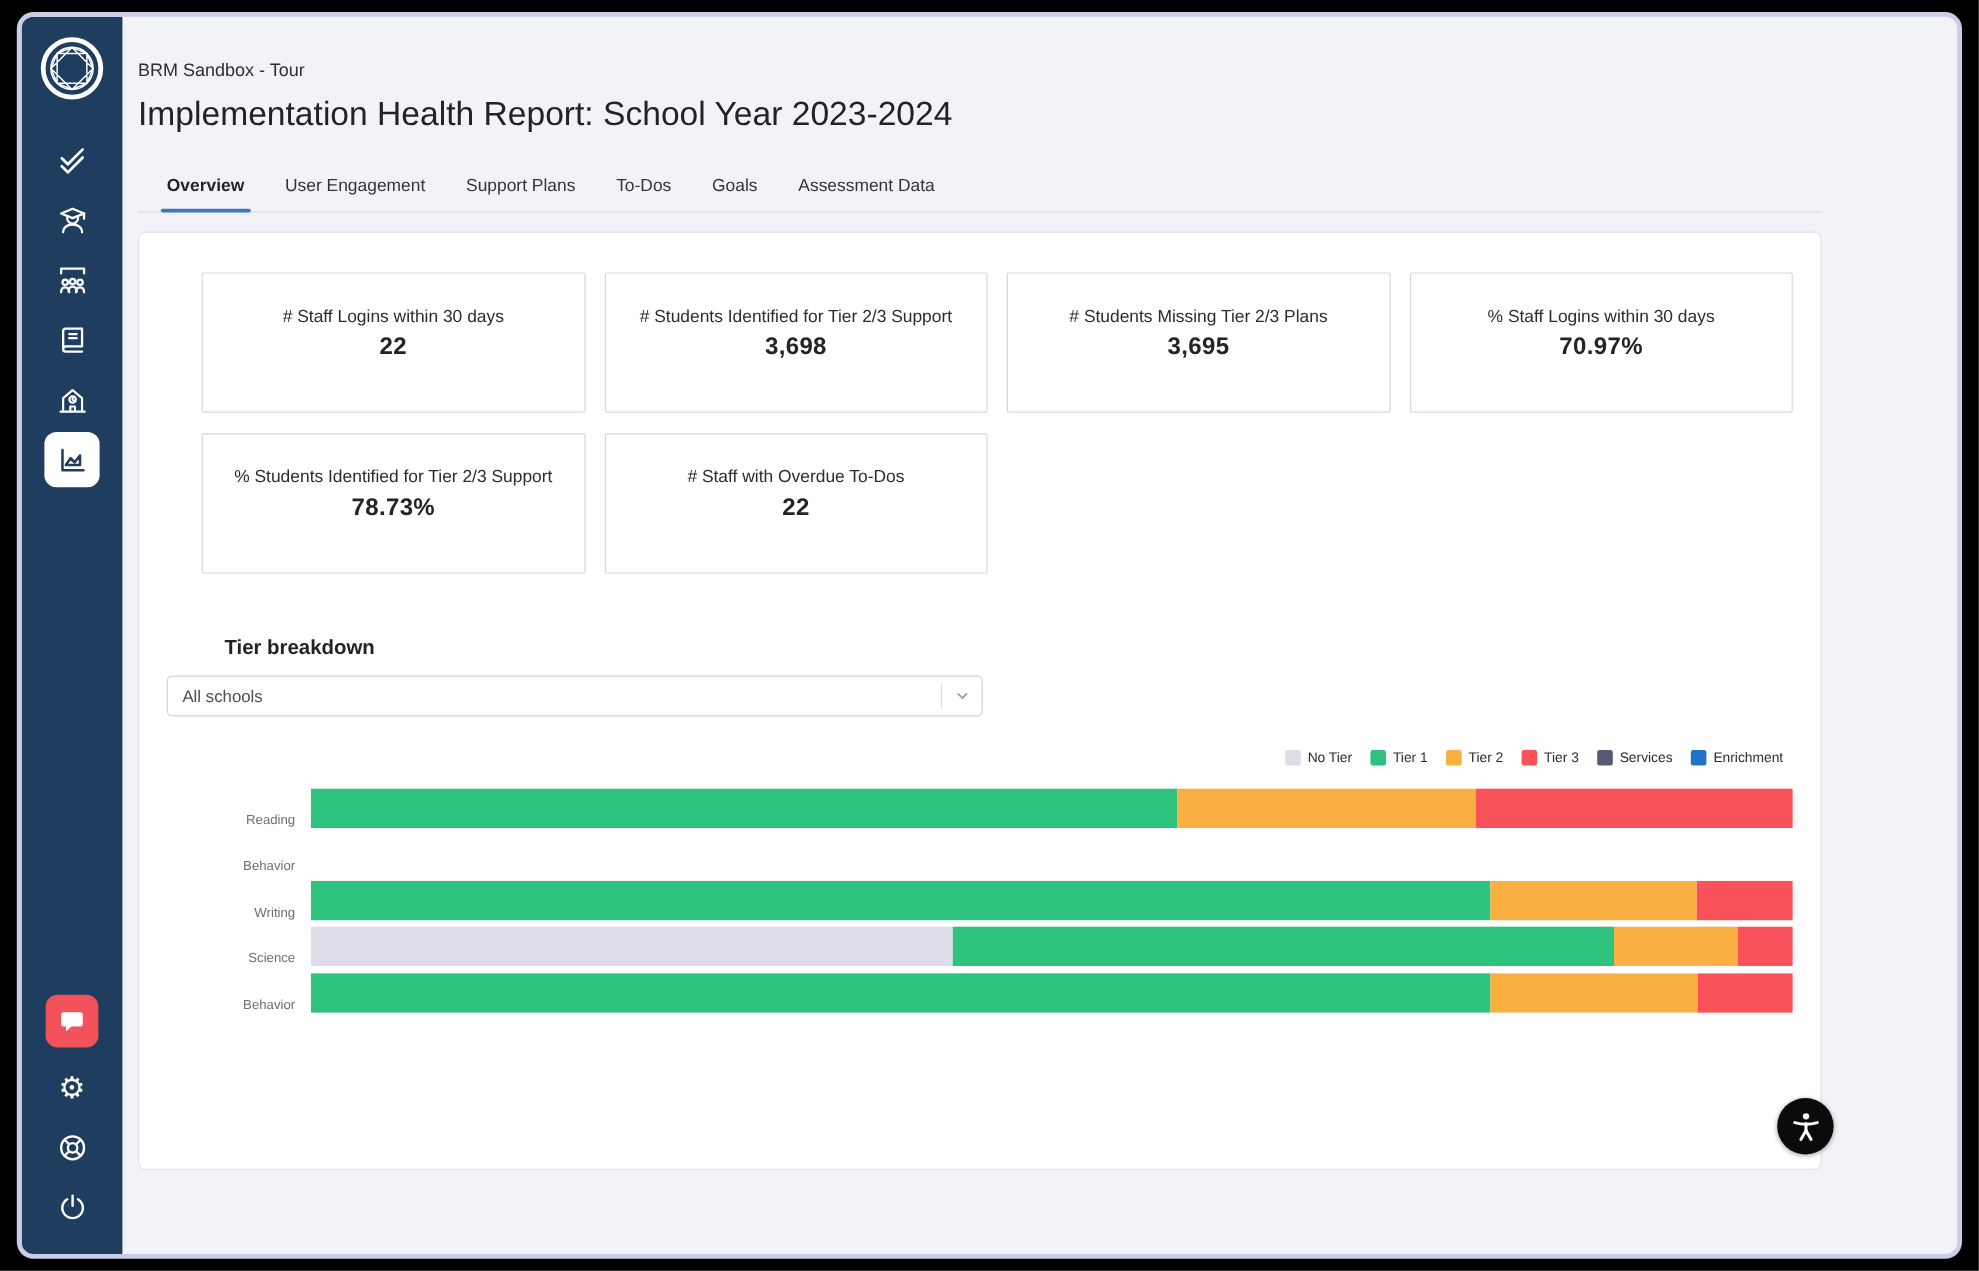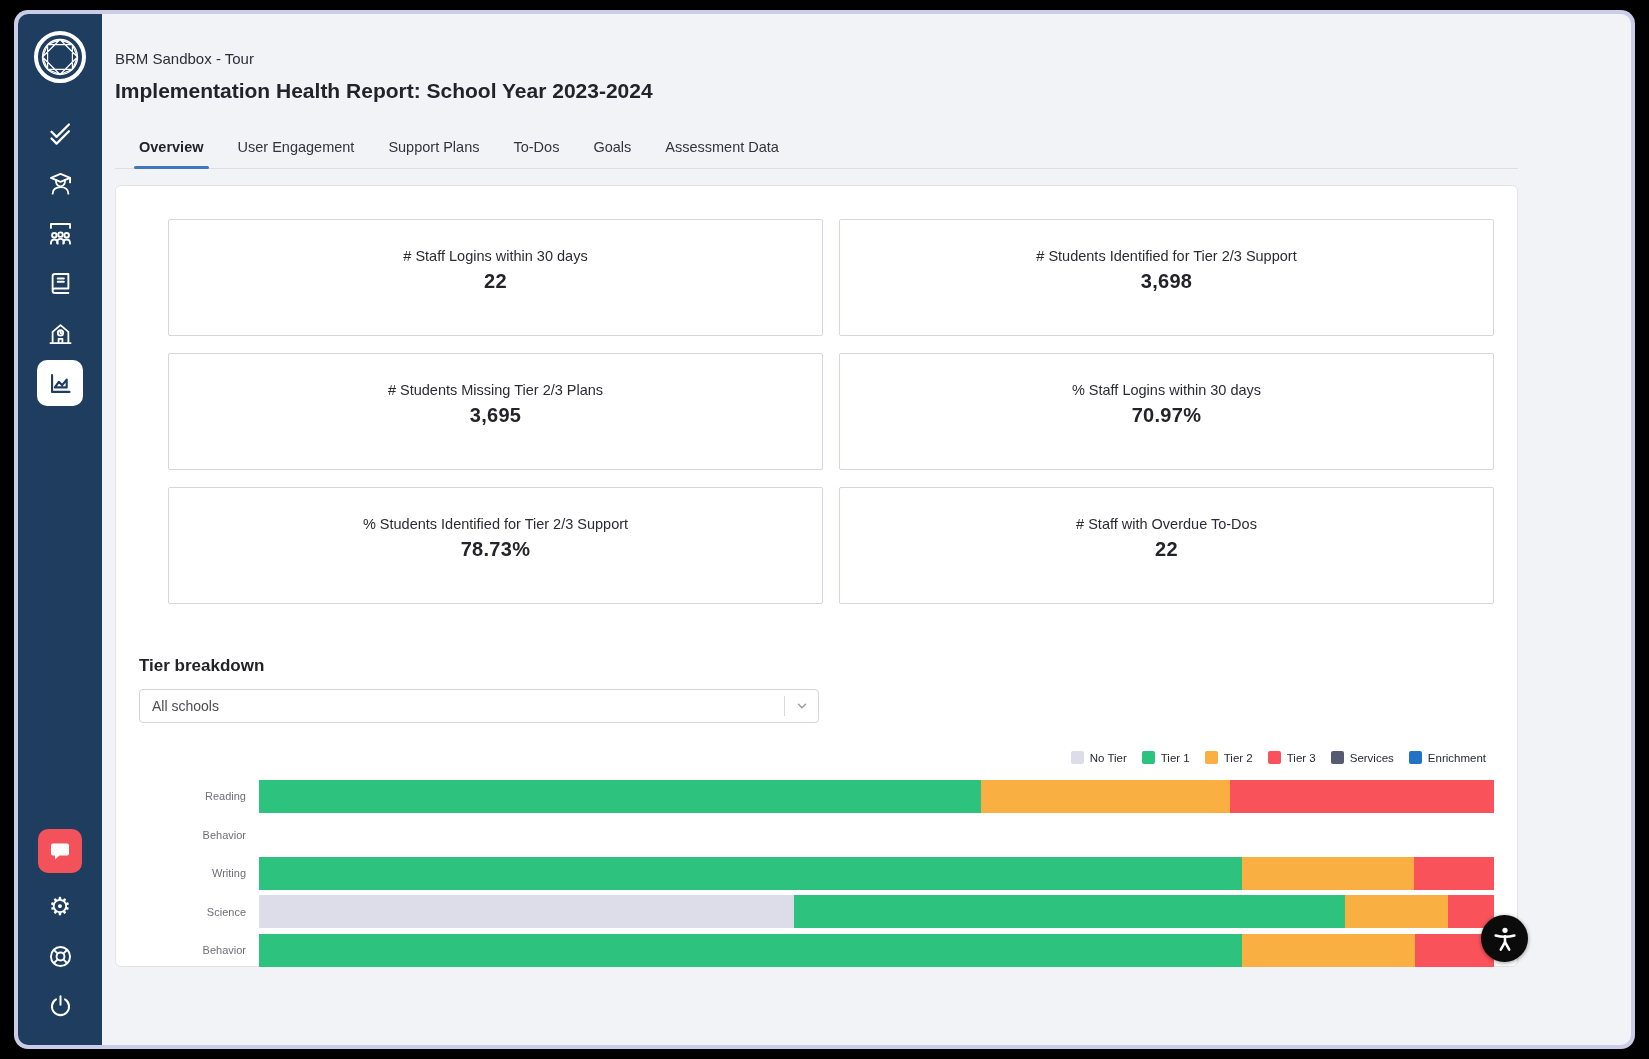--- a/index.html
+++ b/index.html
@@ -16,46 +16,46 @@
   .nav-icon svg { width:27px; height:27px; }
   .nav-icon.active { background:#fff; border-radius:10px; }
   .sidebar-spacer { flex:1; }
   .chat-btn { width:44px; height:44px; background:#F4525A; border-radius:10px; display:flex; align-items:center; justify-content:center; margin-bottom:8px; cursor:pointer; }
   .chat-btn svg { width:24px; height:24px; }
   .gear-glyph { font-family:"DejaVu Sans", sans-serif; font-size:25px; color:#fff; line-height:1; }
 
   
   .main { flex:1; padding:36px 113px 0 13px; }
   .app-subtitle { font-size:15px; color:#2d2d35; }
-  .page-title { font-size:21px; font-weight:700; color:#222229; margin-top:12px; }
+  .page-title { font-size:28px; font-weight:400; color:#222229; margin-top:12px; }
 
   .tabs { display:flex; gap:30px; margin-top:26px; border-bottom:1px solid #dcdde6; padding-left:22px; }
   .tab { padding:10px 2px 13px; font-size:14.5px; color:#33333b; cursor:pointer; position:relative; white-space:nowrap; }
   .tab.active { font-weight:700; color:#222229; }
   .tab.active::after { content:""; position:absolute; left:-3px; right:-3px; bottom:-1px; height:3px; background:#4077BE; border-radius:2px; }
 
   .content-card { margin-top:16px; background:#fff; border:1px solid #e2e3eb; border-radius:6px; padding:33px 23px 0; height:782px; }
 
-  .stat-grid { display:grid; grid-template-columns:repeat(2,1fr); gap:17px 16px;margin-left:29px; }
+  .stat-grid { display:grid; grid-template-columns:repeat(4,1fr); gap:17px 16px;margin-left:29px; }
   .stat-card { border:1px solid #d5d6e0; border-radius:2px; background:#fff; height:117px; text-align:center; padding-top:28px; }
   .stat-label { font-size:14.5px; color:#2b2b33; }
   .stat-value { font-size:20px; font-weight:600; color:#232329; margin-top:6px; letter-spacing:.3px; }
 
-  .tier-heading { margin-top:52px; font-size:17px; font-weight:600; color:#222229; }
+  .tier-heading { margin-top:52px; font-size:17px; font-weight:600; color:#222229;margin-left:48px; }
   .school-select { margin-top:13px; width:680px; height:34px; border:1px solid #d2d3dd; border-radius:4px; background:#fff; display:flex; align-items:center; padding-left:12px; font-size:14px; color:#4c4c55; cursor:pointer; }
   .select-divider { margin-left:auto; width:1px; height:20px; background:#d8d8e0; }
   .select-chevron { width:33px; display:flex; align-items:center; justify-content:center; color:#9a9aa5; }
   .select-chevron svg { width:14px; height:14px; }
 
   .chart { margin-top:28px; }
   .legend { display:flex; justify-content:flex-end; align-items:center; gap:15px; padding-right:8px; margin-bottom:13px; }
   .legend-item { display:flex; align-items:center; gap:6px; font-size:11.5px; font-weight:400; color:#262b35; cursor:pointer; }
   .legend-swatch { width:13px; height:13px; border-radius:2px; flex-shrink:0; }
 
-  .chart-row { display:flex; align-items:center; height:38.5px; }
+  .chart-row { display:flex; align-items:flex-end; height:38.5px; }
   .row-label { width:120px; flex-shrink:0; text-align:right; padding-right:13px; font-size:11px; color:#6e6e78; }
   .row-track { flex:1; height:33px; display:flex; overflow:hidden; }
   .seg { height:100%; }
 
   
   .a11y-btn { position:absolute; left:1481px; top:915px; width:47px; height:47px; background:#0b0b0b; border-radius:50%; display:flex; align-items:center; justify-content:center; z-index:9; cursor:pointer; box-shadow:0 1px 4px rgba(0,0,0,.4); }
   .a11y-btn svg { width:30px; height:30px; }
 </style>
 </head>
 <body>

